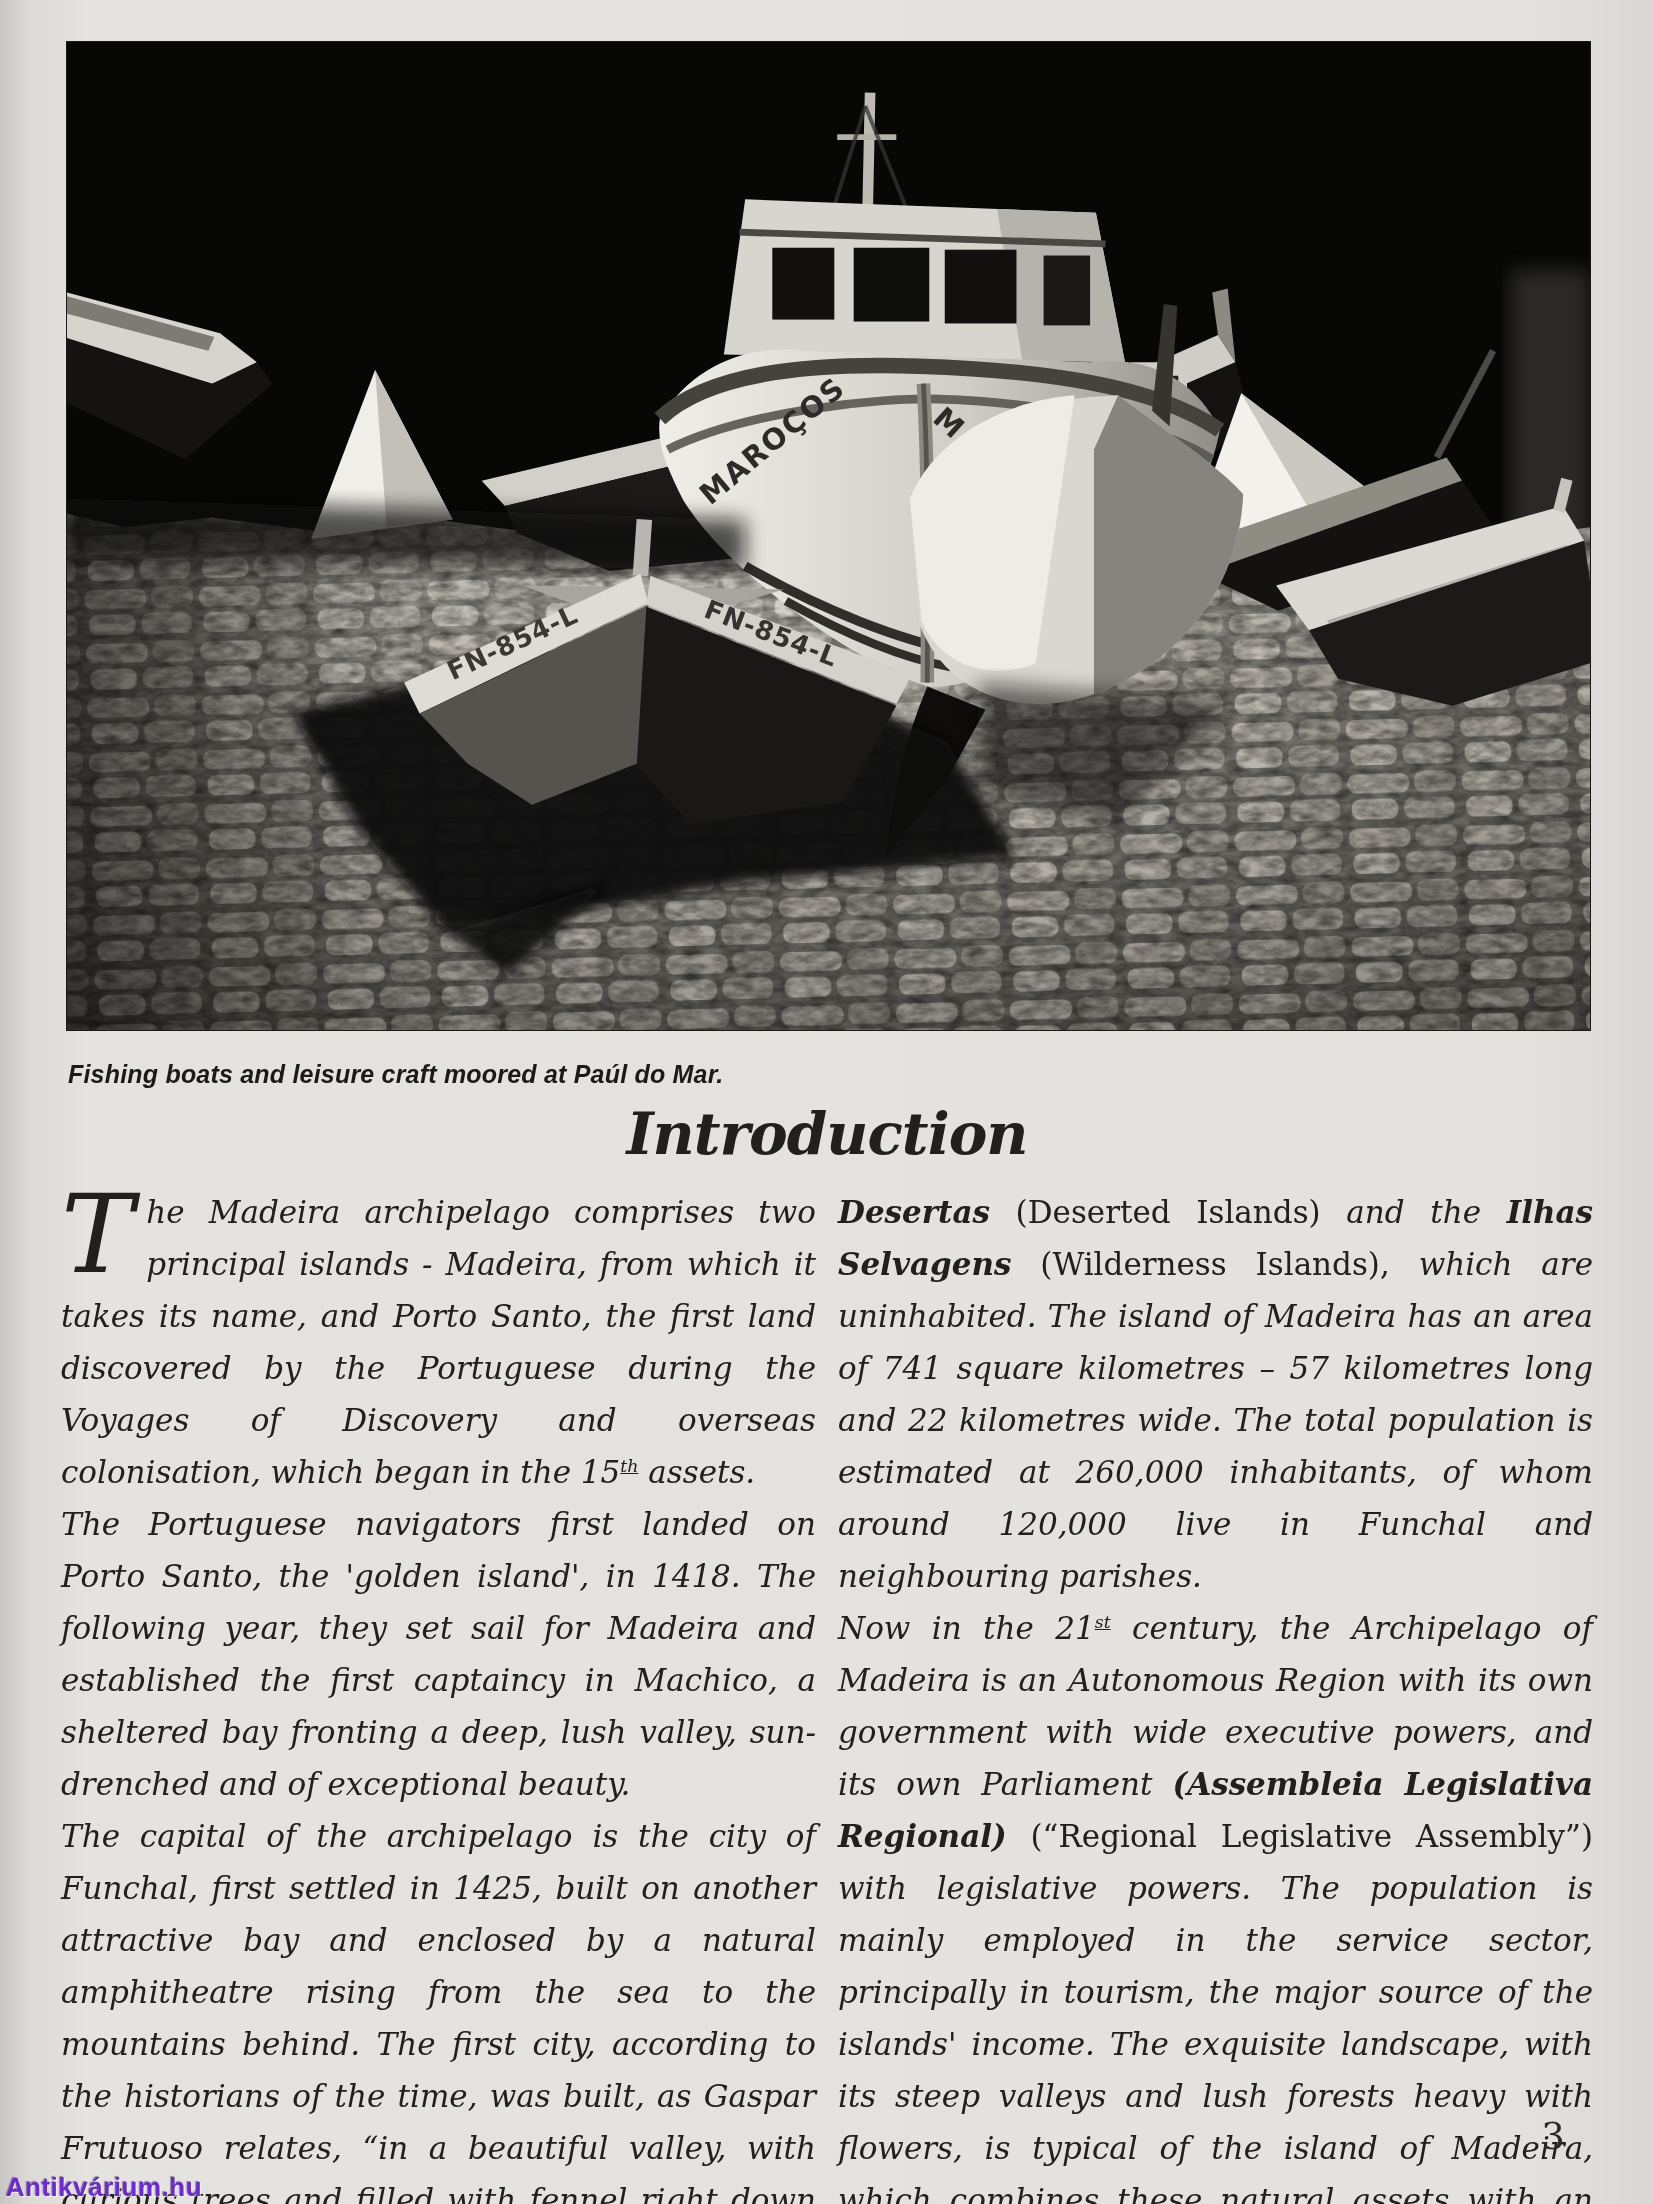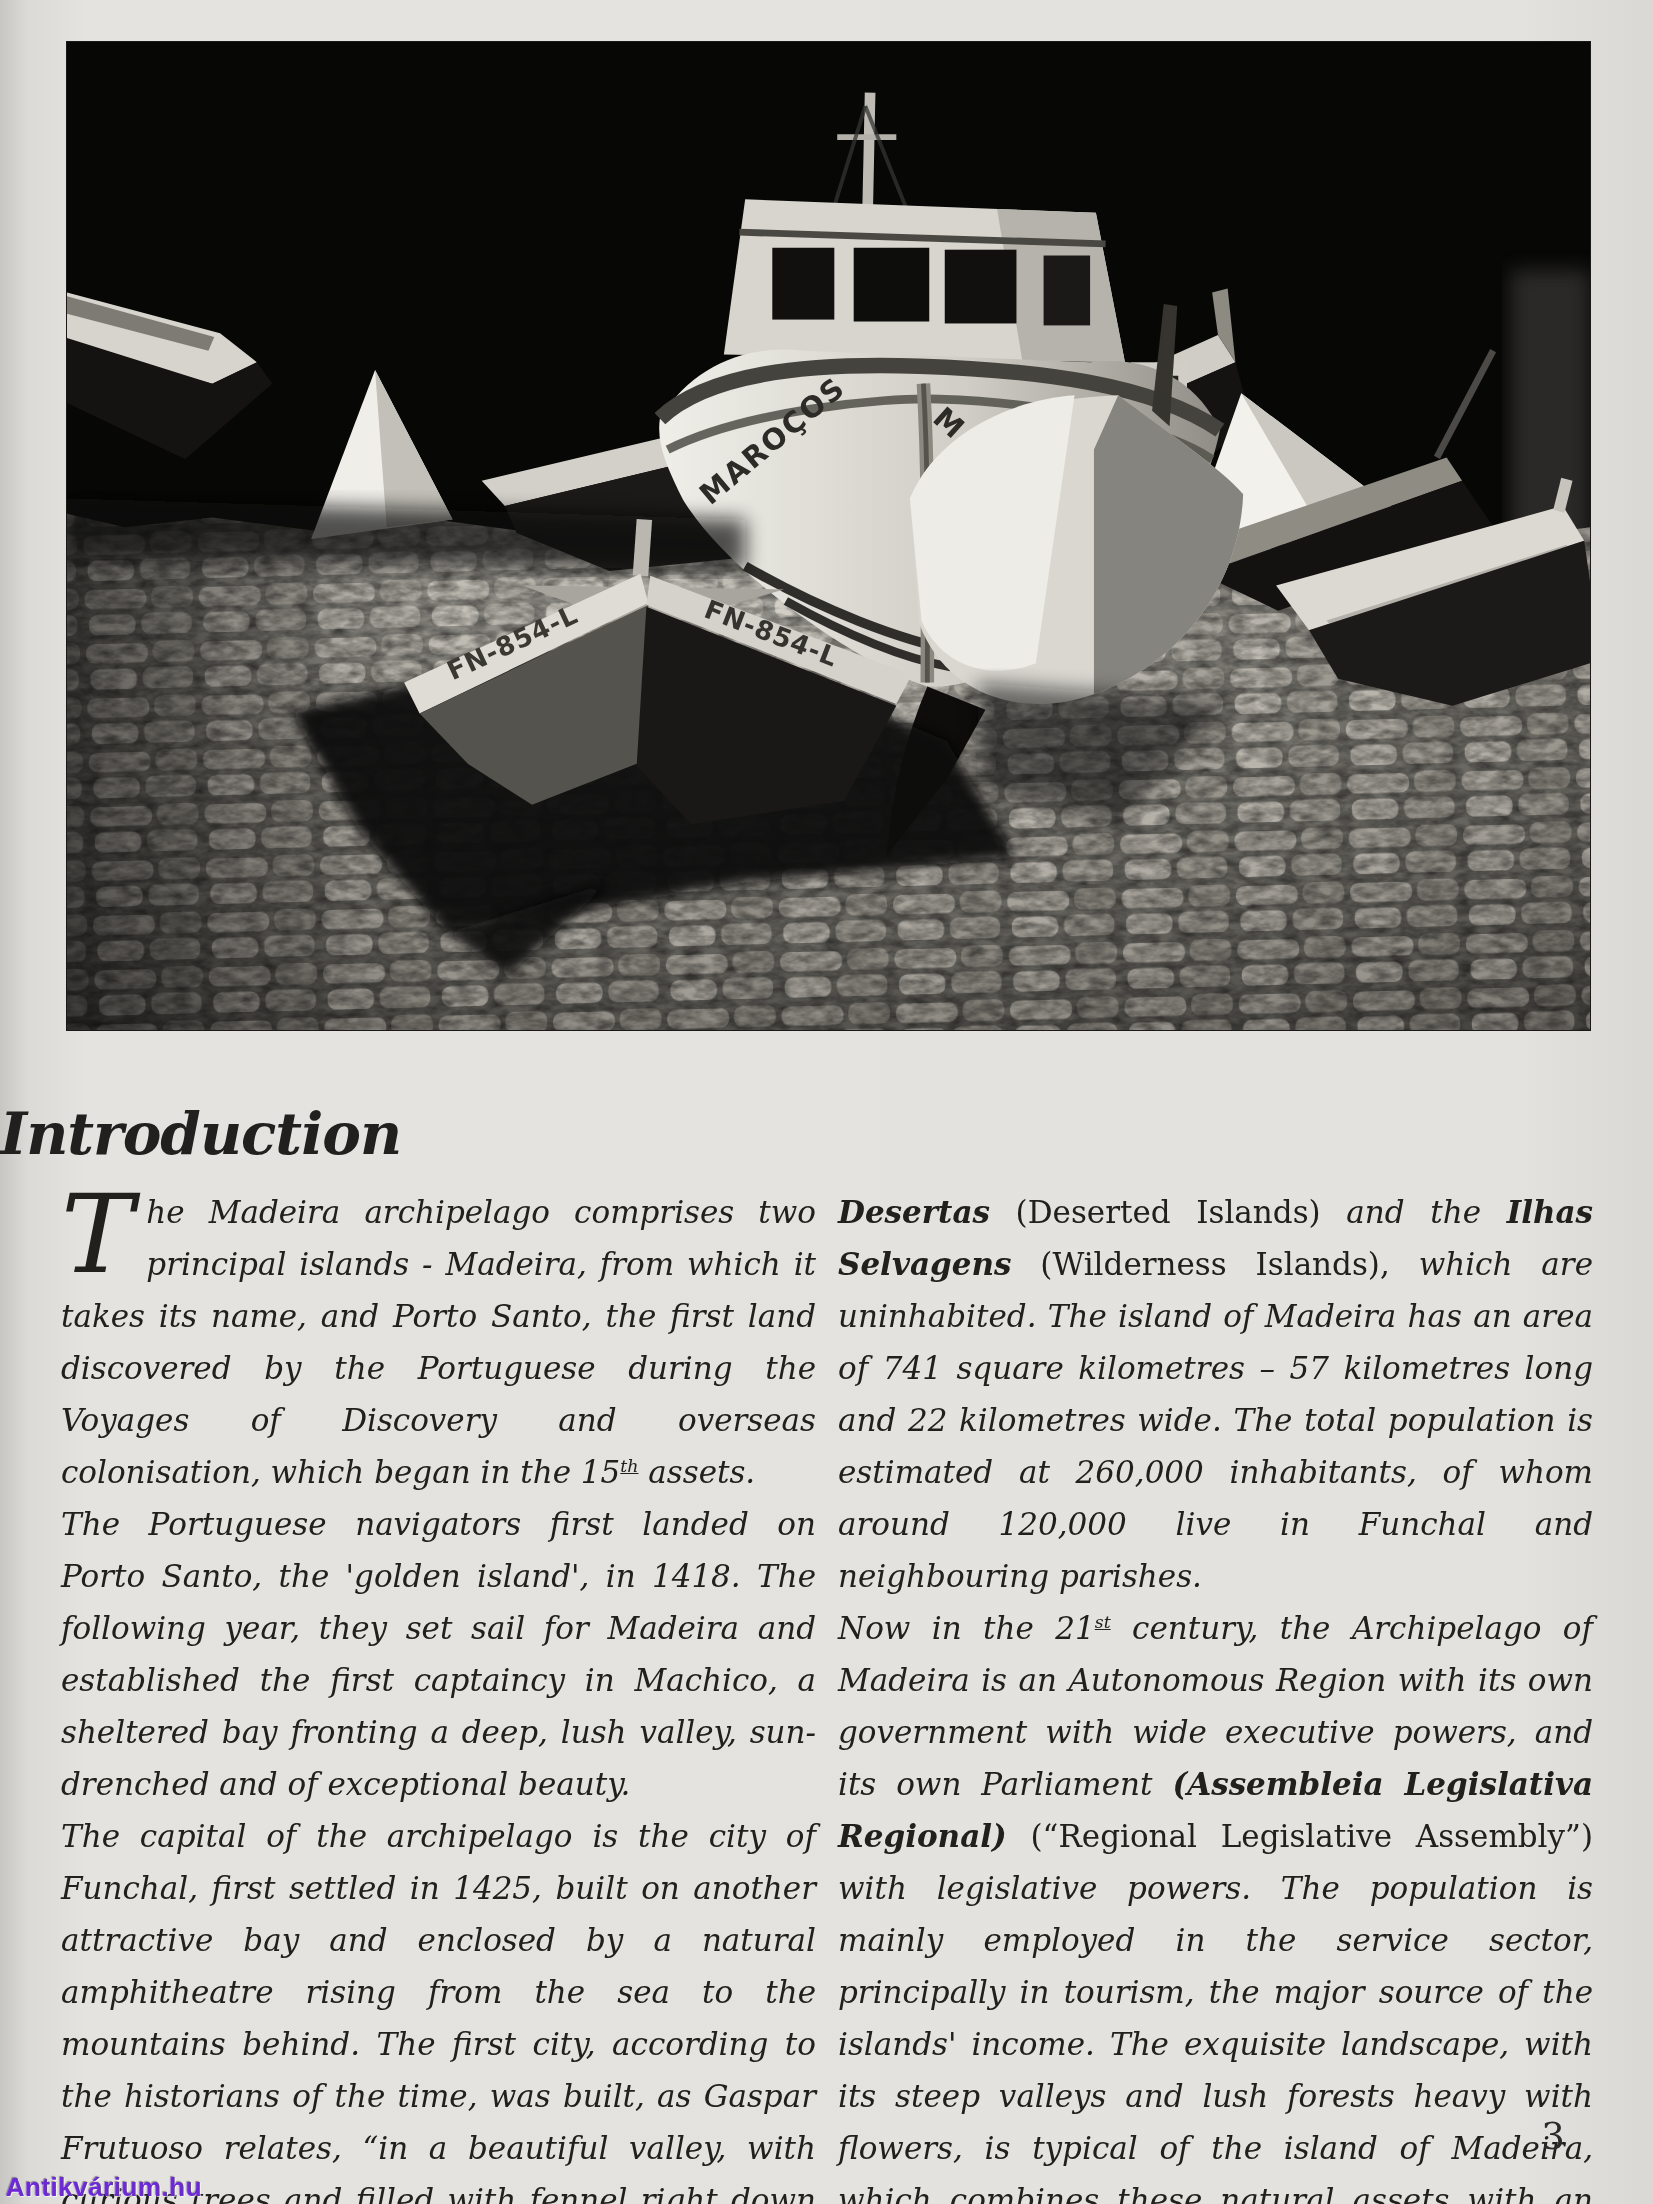--- a/index.html
+++ b/index.html
@@ -6,21 +6,21 @@
   body{width:1654px;height:2205px;position:relative;overflow:hidden;
        background:linear-gradient(90deg,#c7c6c2 0px,#dbdad6 27px,#e4e3e0 87px,#e3e2df 1514px,#d9d8d5 1654px);
        font-family:"DejaVu Serif",serif;}
   .page{position:absolute;inset:0;}
   .photo{position:absolute;left:66px;top:41px;width:1525px;height:990px;margin:0;
          border:1.9px solid #191918;box-sizing:border-box;background:#070706;}
   .photo svg{display:block;width:100%;height:100%;}
   .caption{position:absolute;left:68px;top:1060px;
            font-family:"Liberation Sans",sans-serif;font-style:italic;font-weight:bold;
            font-size:25px;color:#1b1a19;letter-spacing:0.2px;}
-  .title{position:absolute;left:0;top:1100px;width:1654px;margin:0;text-align:left;
+  .title{position:absolute;left:0;top:1100px;width:1654px;margin:0;text-align:center;
          font-family:"DejaVu Serif",serif;font-style:italic;font-weight:bold;
          font-size:58px;color:#21201e;letter-spacing:-1px;}
   .col{position:absolute;top:1186px;width:755px;font-size:31px;line-height:52px;
        text-align:justify;color:#21201c;font-style:italic;}
   .col-left{left:61px;}
   .col-right{left:838px;}
   .col p{margin:0;}
   .b{font-weight:bold;}
   .r{font-style:normal;}
   .col sup{font-size:0.56em;line-height:0;vertical-align:super;text-decoration:underline;}
@@ -164,20 +164,21 @@
 
       <g>
         <path d="M1248,560 L1544,478 L1566,514 L1282,606 Z" fill="#dbd9d2"></path>
         <path d="M1300,596 L1548,518 L1560,548 L1330,630 Z" fill="#b3b1aa"></path>
         <path d="M1282,606 L1566,514 L1572,556 L1572,640 L1430,684 L1312,656 Z" fill="#1b1a18"></path>
         <rect x="1538" y="450" width="12" height="34" fill="#c6c4bc" transform="rotate(14 1544 467)"></rect>
       </g>
     </svg>
   </figure>
 
+  <div class="caption">Fishing boats and leisure craft moored at Paúl do Mar.</div>
 
   <h1 class="title">Introduction</h1>
 
   <div class="col col-left">
       <p><span class="dropcap">T</span><span>he Madeira archipelago comprises two principal islands - Madeira, from which it takes its name, and Porto Santo, the first land discovered by the Portuguese during the Voyages of Discovery and overseas colonisation, which began in the 15</span><sup>th</sup><span> assets.</span></p>
       <p><span>The Portuguese navigators first landed on Porto Santo, the 'golden island', in 1418. The following year, they set sail for Madeira and established the first captaincy in Machico, a sheltered bay fronting a deep, lush valley, sun-drenched and of exceptional beauty.</span></p>
       <p><span>The capital of the archipelago is the city of Funchal, first settled in 1425, built on another attractive bay and enclosed by a natural amphitheatre rising from the sea to the mountains behind. The first city, according to the historians of the time, was built, as Gaspar Frutuoso relates, “in a beautiful valley, with curious trees and filled with fennel right down to the sea”.</span></p>
     </div>
   <div class="col col-right">
       <p><span class="b">Desertas</span><span class="r"> (Deserted Islands) </span><span>and the </span><span class="b">Ilhas Selvagens</span><span class="r"> (Wilderness Islands),</span><span> which are uninhabited. The island of Madeira has an area of 741 square kilometres – 57 kilometres long and 22 kilometres wide. The total population is estimated at 260,000 inhabitants, of whom around 120,000 live in Funchal and neighbouring parishes.</span></p>

